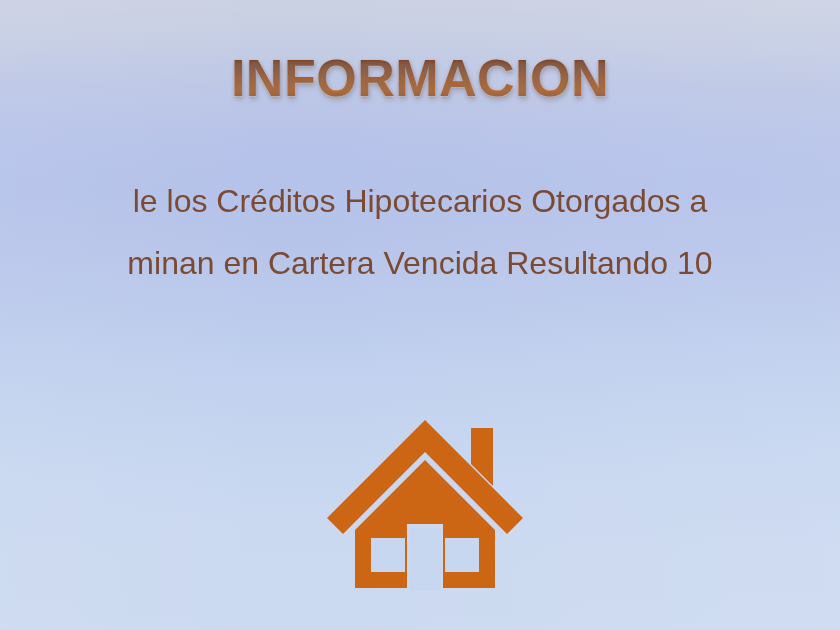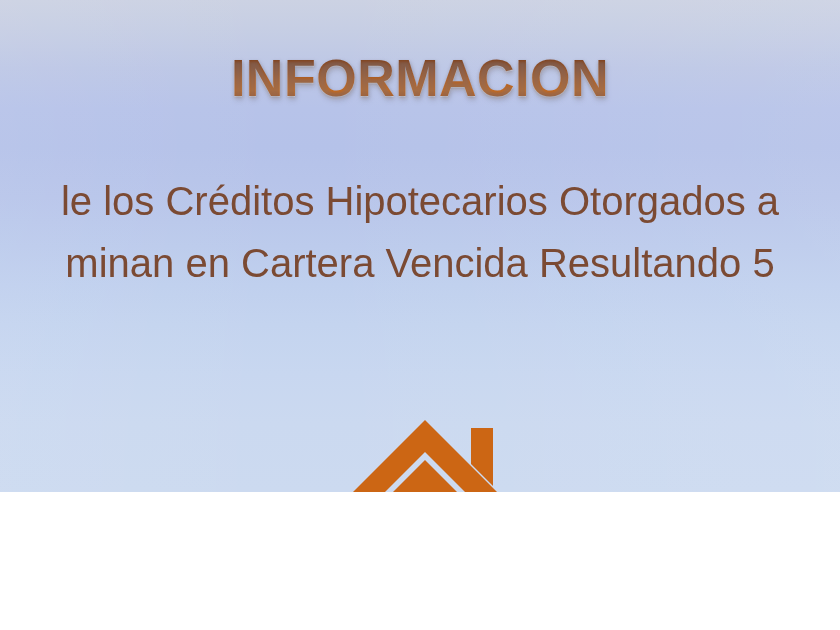--- a/index.html
+++ b/index.html
@@ -9,21 +9,21 @@
   body {
     width: 840px;
     height: 630px;
     overflow: hidden;
     font-family: "Liberation Sans", sans-serif;
   }
 
   #slide {
     position: relative;
     width: 840px;
-    height: 492px;
+    height: 630px;
     overflow: hidden;
     background: linear-gradient(to bottom,
         #ccd2e3 0%,
         #c6cee4 6%,
         #bdc7e6 14%,
         #b7c3e9 22%,
         #b5c2e9 30%,
         #b8c5ea 40%,
         #bccbec 50%,
         #c0d0ee 58%,
@@ -83,21 +83,21 @@
     top: 170px;
     left: 0;
     width: 840px;
     text-align: center;
   }
   .body-line {
     display: block;
     white-space: nowrap;
     font-family: "Liberation Sans", sans-serif;
     font-weight: normal;
-    font-size: 40px;
+    font-size: 32px;
     line-height: 62px;
     color: #7b4a33;
   }
 
   
   #house-icon {
     position: absolute;
     left: 325px;
     top: 412px;
     width: 200px;
@@ -115,21 +115,21 @@
 <div id="slide">
 
   <div id="bg-sheen"></div>
 
   <div id="title-wrap">
     <span id="title">INFORMACION</span>
   </div>
 
   <div id="body-text">
     <span class="body-line">le los Créditos Hipotecarios Otorgados a</span>
-    <span class="body-line">minan en Cartera Vencida Resultando 5</span>
+    <span class="body-line">minan en Cartera Vencida Resultando 10</span>
   </div>
 
   <div id="house-icon">
     <svg viewBox="0 0 200 180" xmlns="http://www.w3.org/2000/svg" aria-hidden="true">
 
       <path d="M100 8 L198 106 L182 122 L100 40 L18 122 L2 106 Z" fill="#cc6614"></path>
 
       <path d="M146 16 L168 16 L168 74 L146 52 Z" fill="#cc6614"></path>
 
       <path d="M100 48

